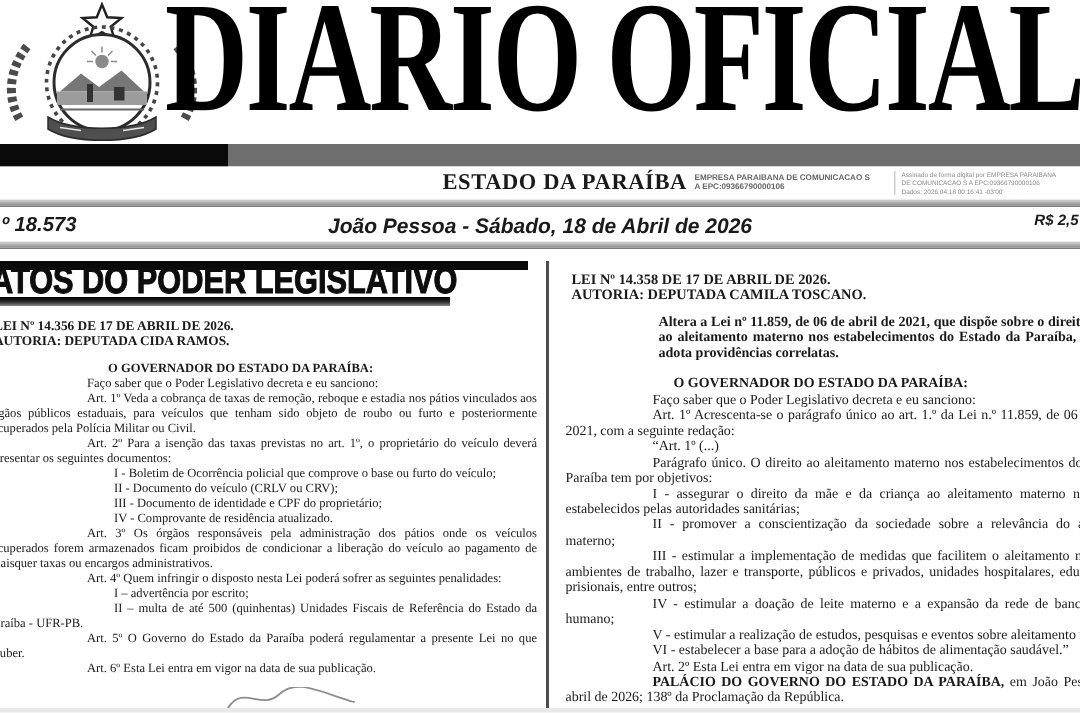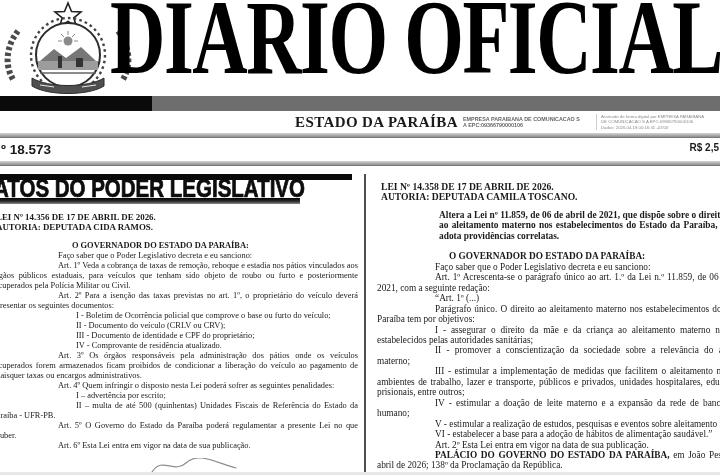--- a/index.html
+++ b/index.html
@@ -16,21 +16,21 @@
   
   .strip{position:absolute;left:0;top:111px;width:720px;height:24px;background:#fff;}
   .state-name{position:absolute;left:295px;top:3px;font-weight:bold;font-size:15px;letter-spacing:.4px;}
   .pub-block{position:absolute;left:463px;top:5px;width:122px;font-family:"Liberation Sans",sans-serif;
              font-size:5.4px;line-height:6.4px;color:#666;font-weight:bold;}
   .signote-block{position:absolute;left:596px;top:3px;width:124px;border-left:1px solid #cfcfcf;
              padding-left:4px;font-family:"Liberation Sans",sans-serif;font-size:4.3px;line-height:5.4px;color:#8a8a8a;}
   
   .rule{height:4px;background:linear-gradient(180deg,#d6d6d6,#8d8d8d);border-bottom:1px solid #7a7a7a;}
   .infobar{position:absolute;left:0;top:133px;width:720px;}
-  .infobar-mid{position:relative;height:23px;font-family:"Liberation Sans",sans-serif;font-weight:bold;}
+  .infobar-mid{position:relative;height:23px;font-family:"Liberation Sans",sans-serif;font-weight:bold;font-style:italic;}
   .edition{position:absolute;left:1px;top:4px;font-size:13.5px;}
   .issue-date{position:absolute;left:0;width:720px;top:4px;text-align:center;font-size:14px;}
   .price{position:absolute;right:1px;top:4px;font-size:10px;}
   
   .content{position:absolute;left:0;top:165px;width:720px;height:310px;}
   .divider{position:absolute;left:364px;top:9px;bottom:0;width:1.6px;background:#4d4d4d;}
   .col-left{position:absolute;left:-8px;top:9px;width:366px;font-size:8.4px;line-height:10px;}
   .col-right{position:absolute;left:377px;top:17px;width:385px;font-size:9.3px;line-height:10.45px;}
   .sec-topbar{width:360px;height:6px;background:#0a0a0a;}
   .sec-title{margin:2px 0 0 2px;font-family:"Liberation Sans","DejaVu Sans",sans-serif;font-weight:bold;
@@ -109,20 +109,21 @@
       <div>Assinado de forma digital por EMPRESA PARAIBANA</div>
       <div>DE COMUNICACAO S A EPC:09366790000106</div>
       <div>Dados: 2026.04.18 00:16:41 -03'00'</div>
     </div>
   </div>
 
   <div class="infobar">
     <div class="rule"></div>
     <div class="infobar-mid">
       <span class="edition">º 18.573</span>
+      <span class="issue-date">João Pessoa - Sábado, 18 de Abril de 2026</span>
       <span class="price">R$ 2,5</span>
     </div>
     <div class="rule"></div>
   </div>
 
   <div class="content">
     <div class="divider"></div>
 
     <div class="col-left">
       <div>

